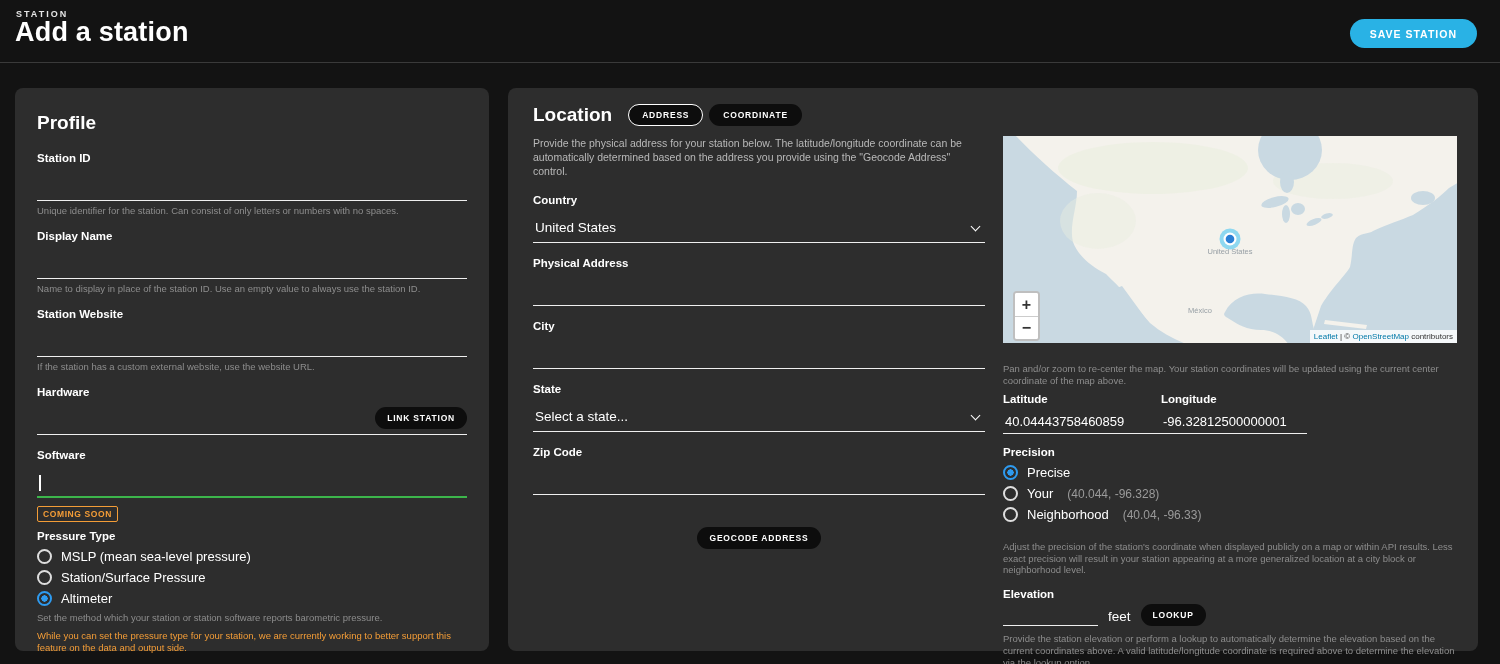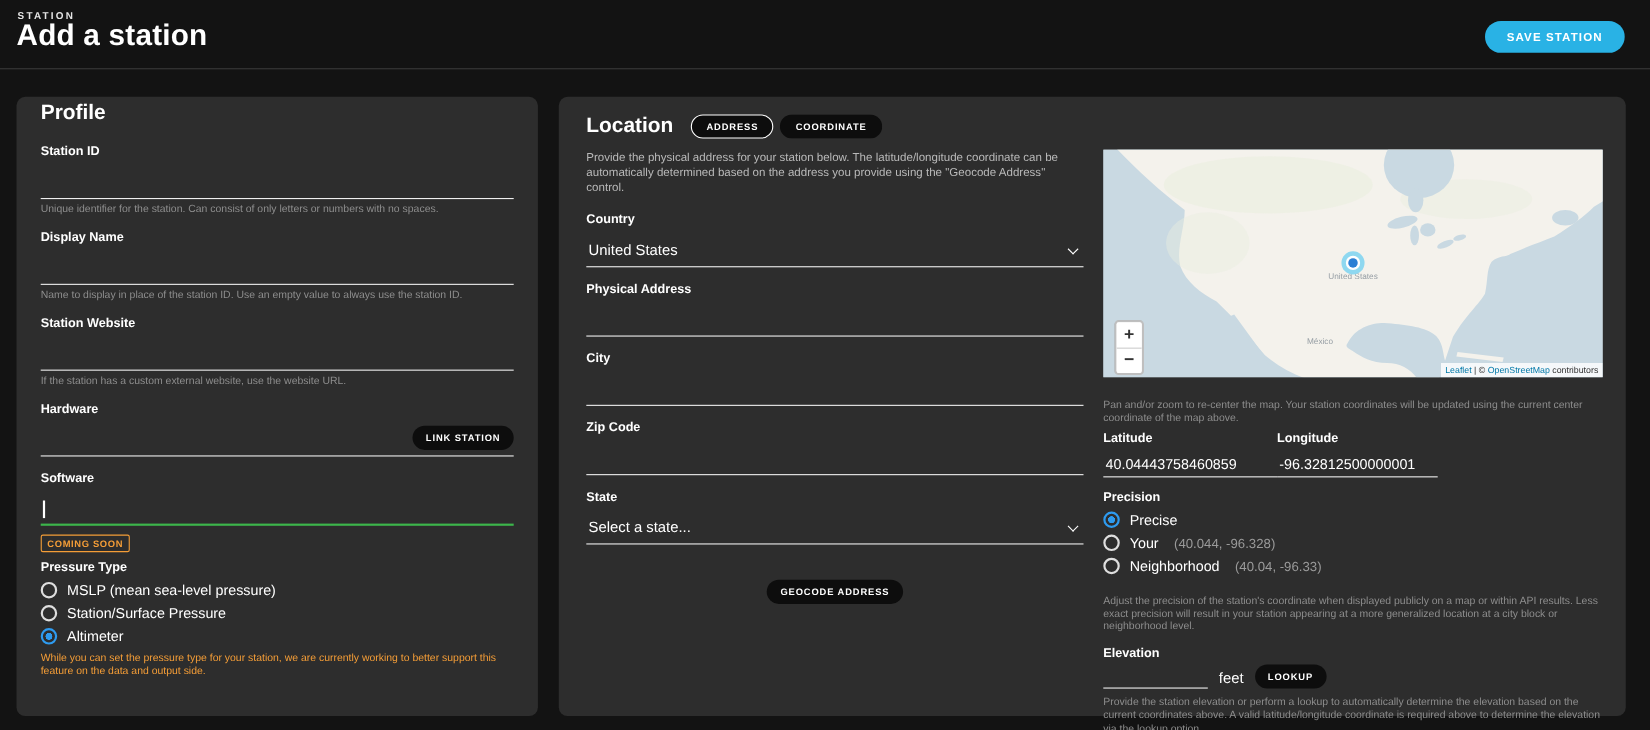--- a/index.html
+++ b/index.html
@@ -15,21 +15,21 @@
   .page-title { position:absolute; left:15px; top:17px; font-size:27px; font-weight:800; letter-spacing:0.2px; }
   .save-btn {
     position:absolute; right:23px; top:19px; height:29px; padding:0 20px;
     border:none; border-radius:15px; background:#29b2e5; color:#fff;
     font-family:inherit; font-size:10.5px; font-weight:800; letter-spacing:1px; cursor:pointer;
   }
   .divider { position:absolute; left:0; top:62px; width:1500px; height:1px; background:#3a3a3a; }
 
   
   .panel { position:absolute; top:88px; height:563px; background:#2d2d2d; border-radius:8px; }
-  .panel-profile { left:15px; width:474px; padding:4px 22px 16px; }
+  .panel-profile { left:15px; width:474px; padding:24px 22px 16px; }
   .panel-location { left:508px; width:970px; padding:16px 21px 16px 25px; }
   h2 { font-size:19px; font-weight:800; margin:0; }
   .panel-profile h2 { margin-bottom:17px; }
 
   
   .fgroup { margin-bottom:12px; }
   .flabel { font-size:11.5px; font-weight:700; margin-bottom:4px; line-height:15px; }
   .iline { position:relative; height:31px; border-bottom:1px solid #efefef; }
   .iline input {
     width:100%; height:100%; background:transparent; border:none; outline:none;
@@ -171,20 +171,21 @@
   </div>
   <div class="radio-row">
     <span class="radio"></span>
     <span>Station/Surface Pressure</span>
   </div>
   <div class="radio-row">
     <span class="radio checked"></span>
     <span>Altimeter</span>
   </div>
 
+  <div class="fhelp">Set the method which your station or station software reports barometric pressure.</div>
   <div class="warning">While you can set the pressure type for your station, we are currently working to better support this feature on the data and output side.</div>
 </div>
 
 <div class="panel panel-location">
   <div class="loc-head">
     <h2>Location</h2>
     <div class="pills">
       <button class="pill-tab active">ADDRESS</button>
       <button class="pill-tab">COORDINATE</button>
     </div>
@@ -211,31 +212,31 @@
       </div>
 
       <div class="fgroup">
         <div class="flabel">City</div>
         <div class="iline">
           <input value="" style="">
         </div>
       </div>
 
       <div class="fgroup">
-        <div class="flabel">Zip Code</div>
-        <div class="iline">
-          <input value="" style="">
-        </div>
-      </div>
-
-      <div class="fgroup">
         <div class="flabel">State</div>
         <div class="iline">
           <div class="sel-value placeholder">Select a state...</div>
           <span class="chev"></span>
+        </div>
+      </div>
+
+      <div class="fgroup">
+        <div class="flabel">Zip Code</div>
+        <div class="iline">
+          <input value="" style="">
         </div>
       </div>
 
       <div class="geocode-row">
         <button class="pill-dark">GEOCODE ADDRESS</button>
       </div>
     </div>
 
     <div class="col-right">
       <div class="map">

